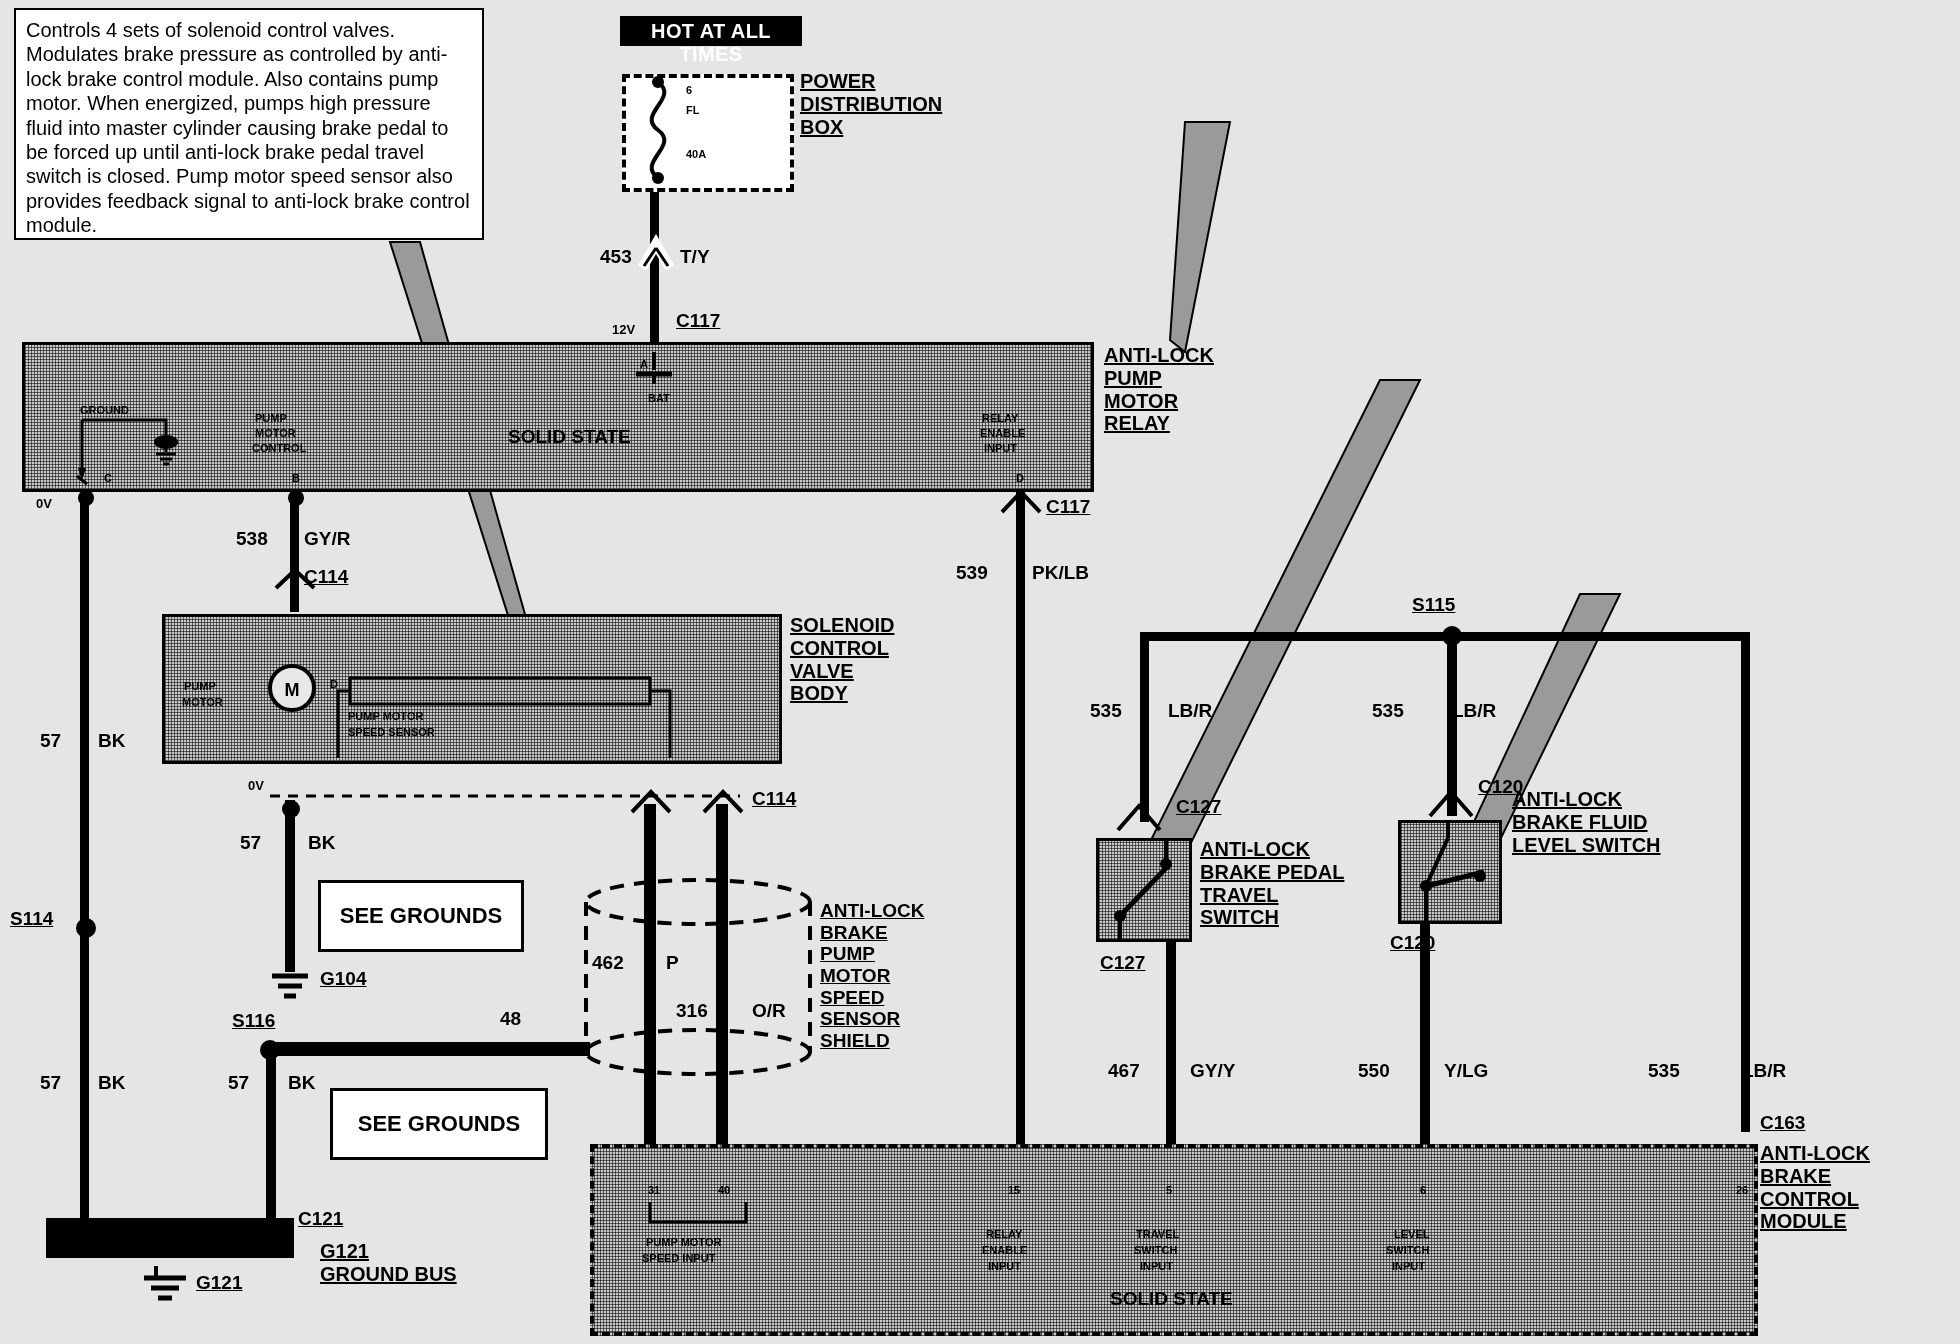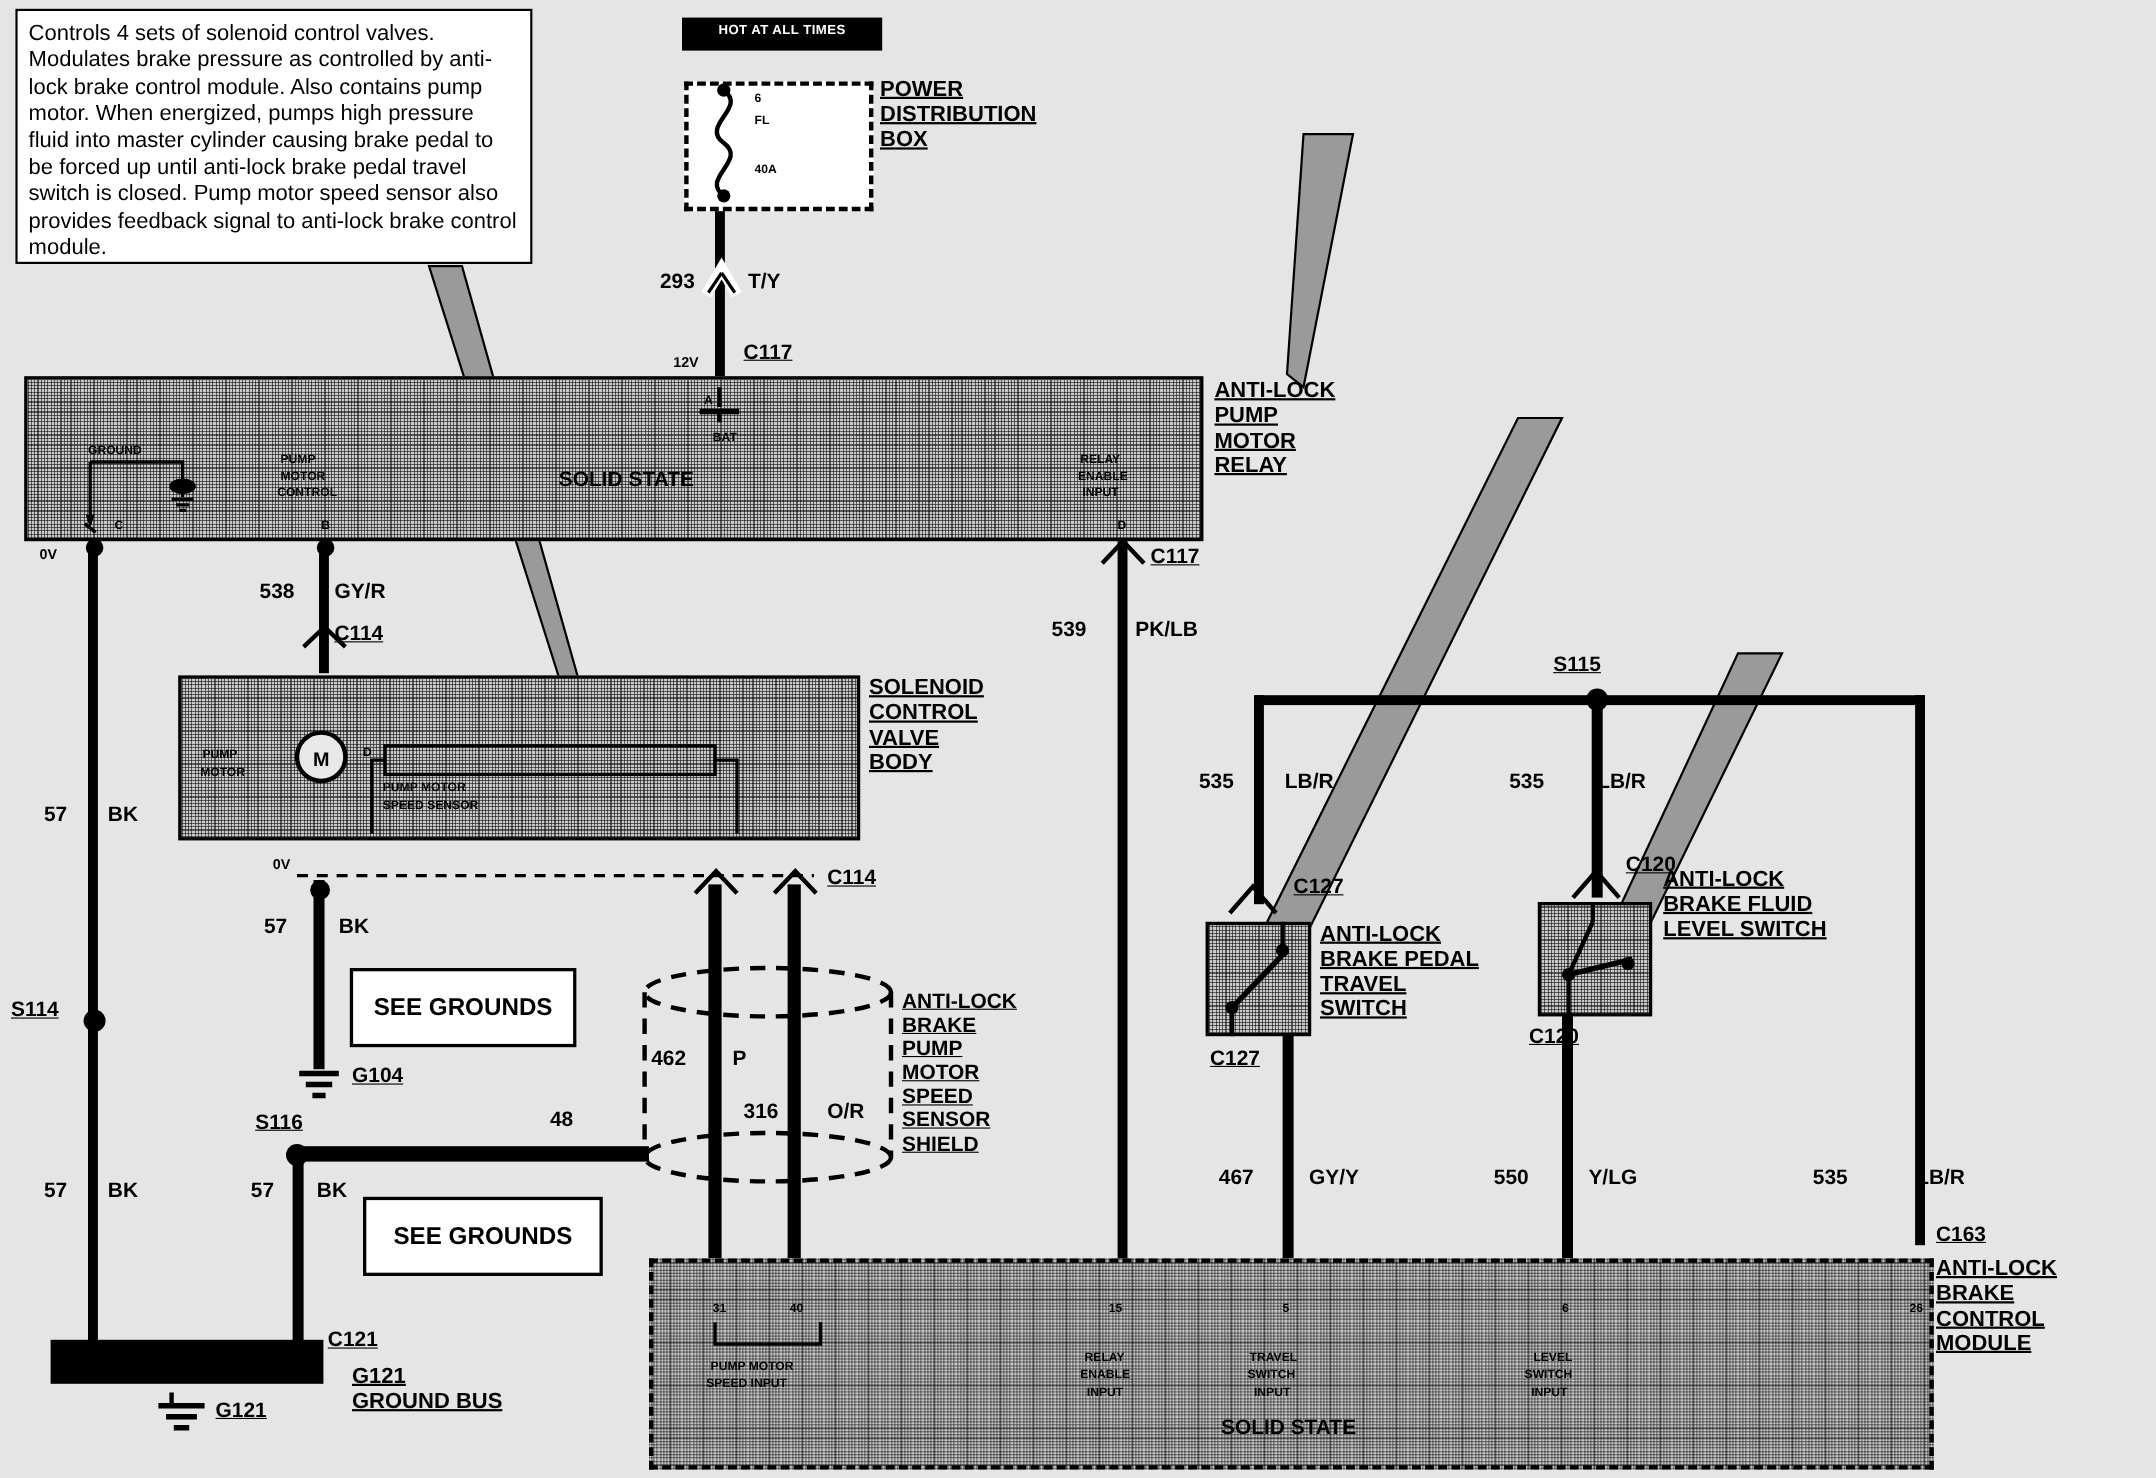--- a/index.html
+++ b/index.html
@@ -22,21 +22,21 @@
     background-color:#c9c9c9;
     background-image:repeating-linear-gradient(0deg, rgba(0,0,0,.55) 0 1px, transparent 1px 3px),
                      repeating-linear-gradient(90deg, rgba(0,0,0,.55) 0 1px, transparent 1px 3px);
     border:3px solid #000;box-sizing:border-box;
   }
   .hatch.dash{border-style:dashed;border-width:4px;}
   .box-dash{position:absolute;border:4px dashed #000;box-sizing:border-box;background:#fff;}
   .dot{position:absolute;background:#000;border-radius:50%;}
   .stack-title{position:absolute;font-weight:bold;font-size:20px;line-height:1.14;color:#000;}
   .stack-title div{text-decoration:underline;white-space:nowrap;}
-  .tagbar{position:absolute;background:#000;color:#fff;font-weight:bold;font-size:12px;
+  .tagbar{position:absolute;background:#000;color:#fff;font-weight:bold;font-size:20px;
     letter-spacing:.4px;padding:4px 10px;box-sizing:border-box;}
   .seegrounds{position:absolute;border:3px solid #000;background:#fff;
     font-weight:bold;font-size:22px;display:flex;align-items:center;justify-content:center;}
   svg{position:absolute;overflow:visible;}
 </style>
 </head>
 <body>
 
 <div id="root">
 
@@ -82,21 +82,21 @@
     <div>DISTRIBUTION</div>
     <div>BOX</div>
   </div>
 
   <div class="wire" style="left:650px;top:192px;width:9px;height:150px;"></div>
   <svg class="abs" style="left:636px;top:238px;width:40px;height:40px;">
     <path d="M6,30 L20,6 L34,30" fill="none" stroke="#fff" stroke-width="10"></path>
     <path d="M8,28 L20,10" stroke="#000" stroke-width="3"></path>
     <path d="M20,10 L32,28" stroke="#000" stroke-width="3"></path>
   </svg>
-  <div class="lbl" style="left:600px;top:246px;">293</div>
+  <div class="lbl" style="left:600px;top:246px;">453</div>
   <div class="lbl" style="left:680px;top:246px;">T/Y</div>
 
   <div class="lbl-sm" style="left:612px;top:322px;">12V</div>
   <div class="lbl" style="left:676px;top:310px;"><span class="u">C117</span></div>
 
   <div class="hatch" style="left:22px;top:342px;width:1072px;height:150px;"></div>
   <div class="lbl" style="left:508px;top:426px;">SOLID STATE</div>
 
   <div class="lbl-xs" style="left:80px;top:404px;">GROUND</div>
   <div class="lbl-xs" style="left:104px;top:472px;">C</div>

